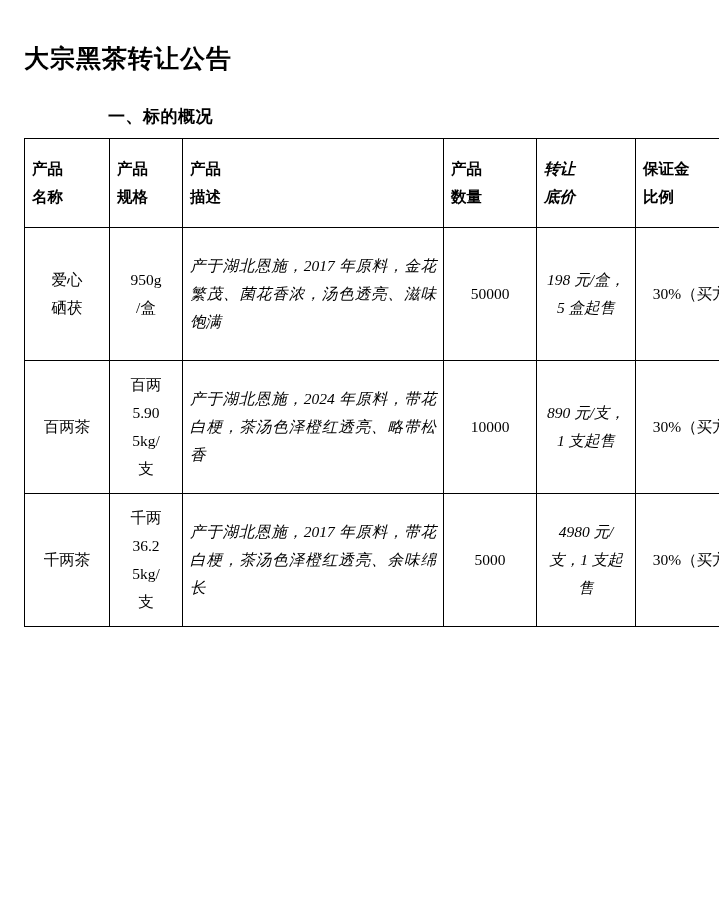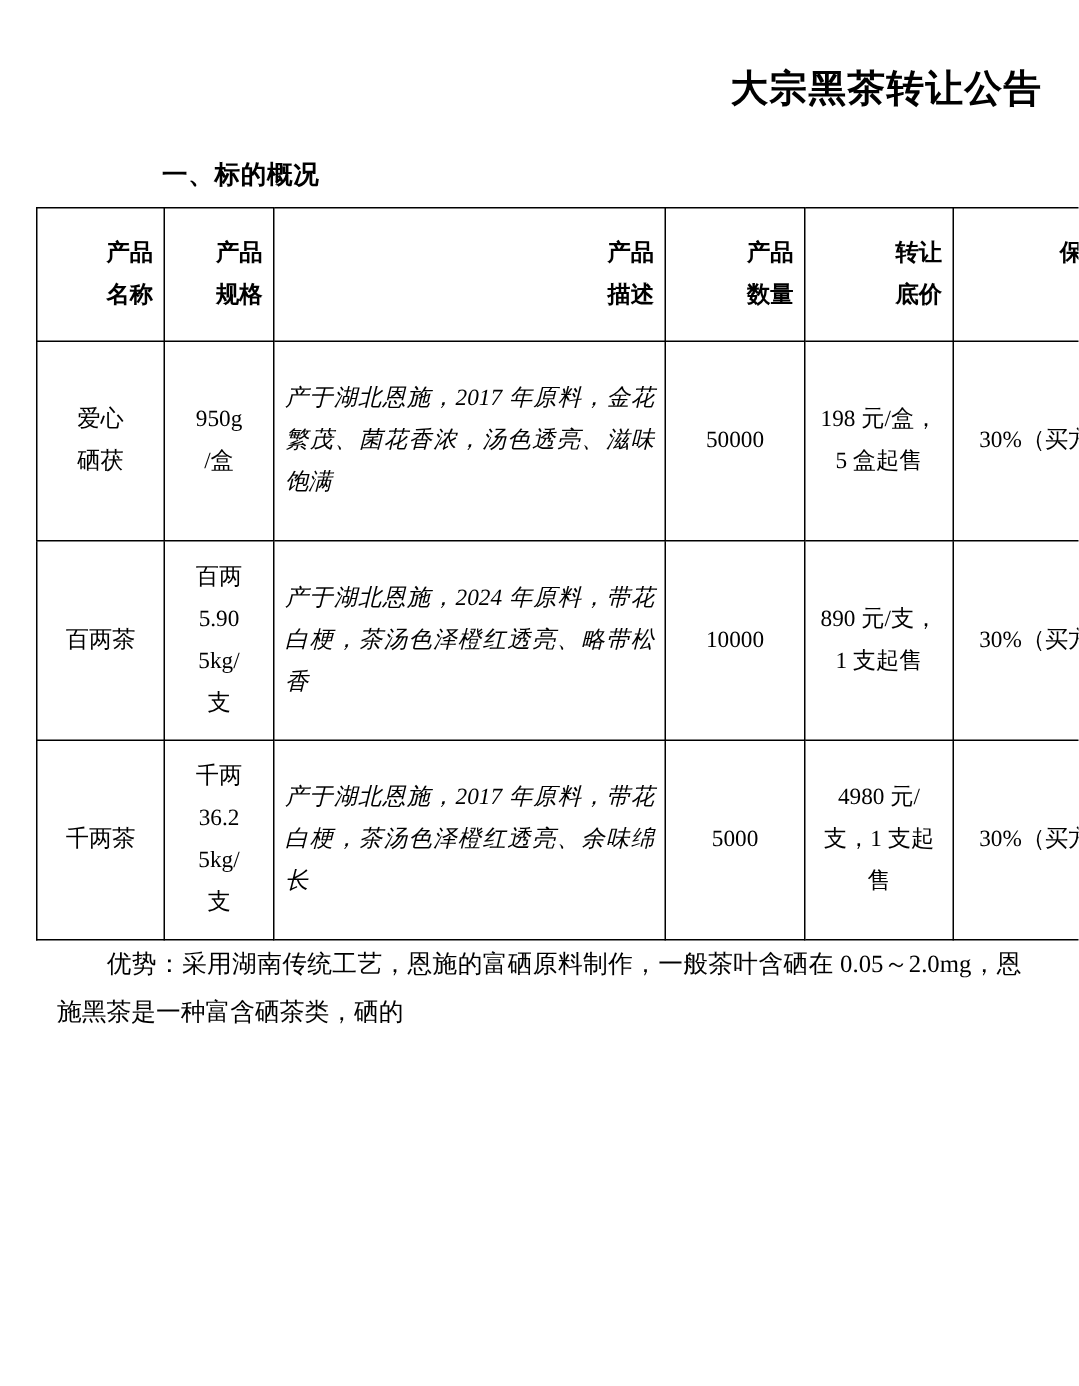--- a/index.html
+++ b/index.html
@@ -15,21 +15,21 @@
     overflow: hidden;
   }
   .page {
     width: 719px;
     height: 924px;
     box-sizing: border-box;
     padding: 26px 24px 0 24px;
     position: relative;
   }
   .doc-title {
-    text-align: right;
+    text-align: left;
     font-size: 25px;
     font-weight: bold;
     letter-spacing: 1px;
     margin: 16px 0 30px 0;
     font-family: "Liberation Sans", sans-serif;
   }
   .para {
     font-size: 16.5px;
     line-height: 32px;
     text-align: justify;
@@ -57,28 +57,28 @@
   table.goods th, table.goods td {
     border: 1px solid #000000;
     font-size: 15.5px;
     line-height: 28px;
     vertical-align: middle;
     padding: 6px 7px;
     font-weight: normal;
   }
   table.goods th {
     font-weight: bold;
-    text-align: right;
+    text-align: left;
     height: 76px;
   }
   .col-name { width: 70px; text-align: center; }
   .col-spec { width: 58px; text-align: center; }
   .col-desc { width: 246px; text-align: justify; }
   .col-qty  { width: 78px; text-align: center; }
-  .col-price{ width: 84px; text-align: center; }
+  .col-price{ width: 84px; text-align: center; font-style: italic; }
   .col-dep  { width: 110px; text-align: center; }
   tr.data-row td { height: 120px; }
   .cell-center { text-align: center; }
   .cell-desc { text-align: justify; line-height: 30px; font-style: italic; }
   .tail-para {
     font-size: 16.5px;
     line-height: 32px;
     padding: 0 14px;
     margin: 0;
     text-align: justify;
@@ -166,15 +166,14 @@
         </td>
         <td class="col-desc cell-desc">产于湖北恩施，2017 年原料，带花白梗，茶汤色泽橙红透亮、余味绵长</td>
         <td class="col-qty cell-center">5000</td>
         <td class="col-price cell-center">4980 元/支，1 支起售</td>
         <td class="col-dep cell-center">30%（买方）</td>
       </tr>
     </tbody>
   </table>
 
 
-  <p class="tail-para"><span class="indent"></span><span>优势：采用湖南传统工艺，恩施的富硒原料制作，一般茶叶含硒在 0.05～2.0mg，恩施黑茶是一种富含硒茶类，硒的</span></p>
 
 </div>
 
 </body></html>

